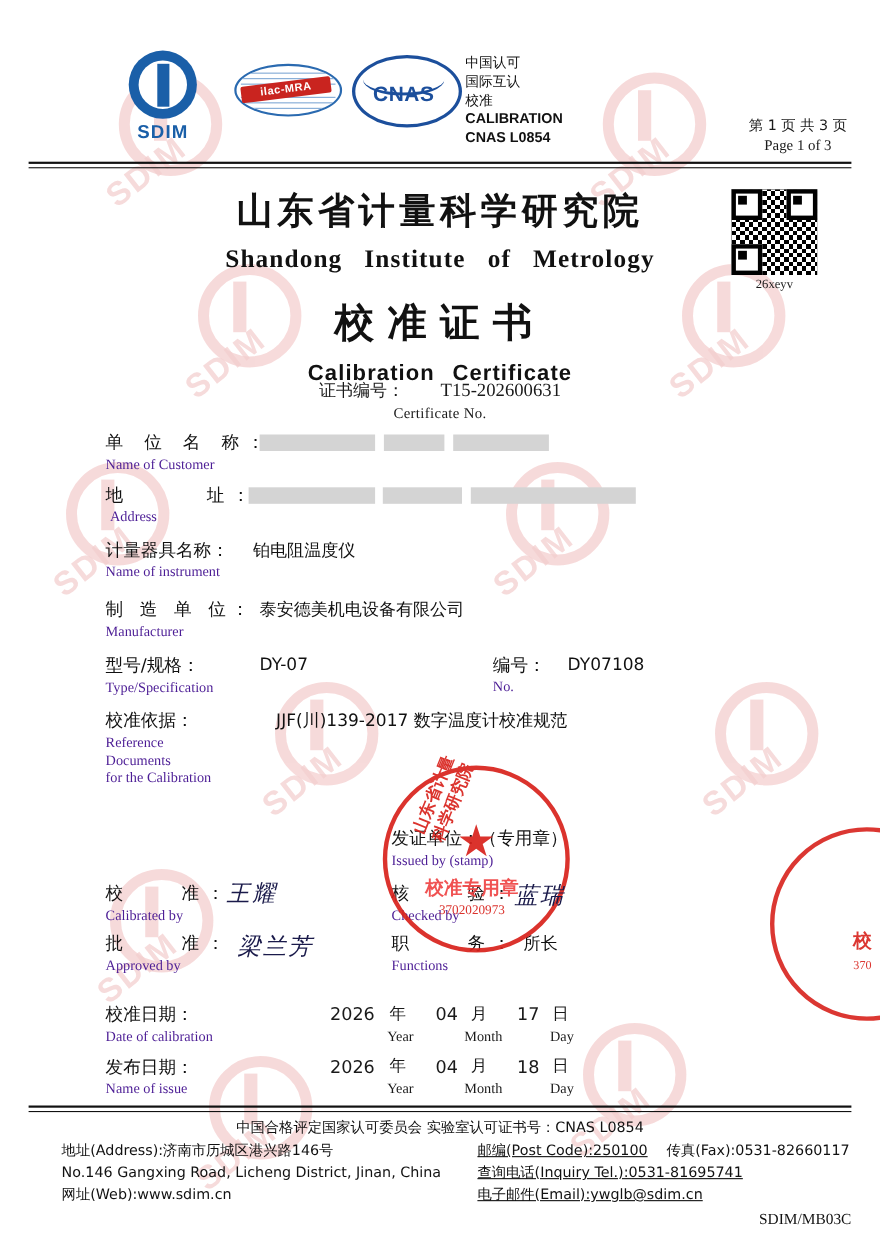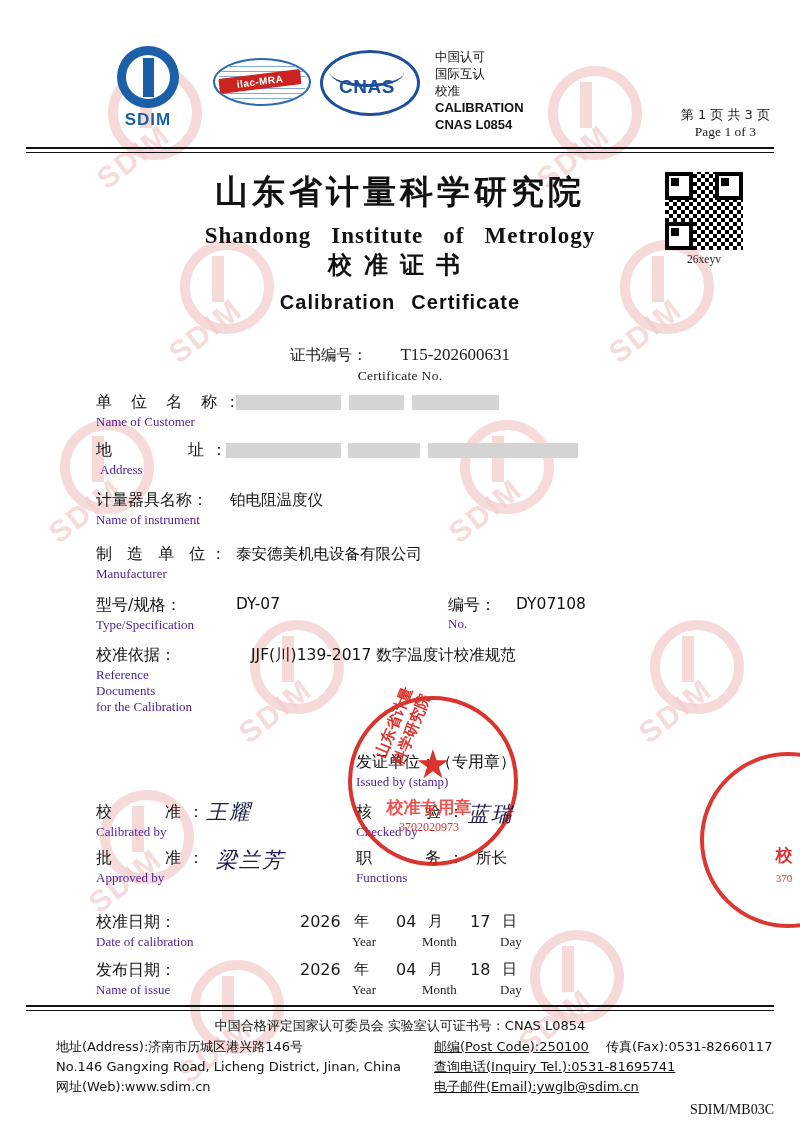--- a/index.html
+++ b/index.html
@@ -168,21 +168,20 @@
     color: #1c4f9c;
     letter-spacing: .5px;
   }
   .cnas-lines {
     position: absolute;
     left: 395px; top: 4px;
     font-size: 13px;
     line-height: 17px;
     color: #111;
     font-family: "Liberation Sans", sans-serif;
-    margin-left: 12px;
   }
   .cnas-lines .cn { font-family: "DejaVu Sans", sans-serif; font-size: 12.5px; }
   .cnas-lines .bold { font-weight: bold; }
   .page-num {
     position: absolute;
     right: 2px; top: 62px;
     text-align: center;
     font-size: 13px;
     line-height: 17px;
     font-family: "DejaVu Sans", sans-serif;
@@ -224,22 +223,23 @@
     font-weight: bold;
     font-size: 23px;
     letter-spacing: 1px;
     margin-top: 8px;
     color: #111;
   }
   .t-en span { margin: 0 10px; }
   .t-cert-cn {
     font-family: "DejaVu Sans", sans-serif;
     font-weight: bold;
-    font-size: 24px;
+    font-size: 36px;
     letter-spacing: 12px;
+    margin-top: 20px;
     color: #111;
   }
   .t-cert-en {
     font-family: "Liberation Sans", sans-serif;
     font-weight: bold;
     font-size: 20px;
     letter-spacing: 1px;
     margin-top: 10px;
     color: #111;
   }

